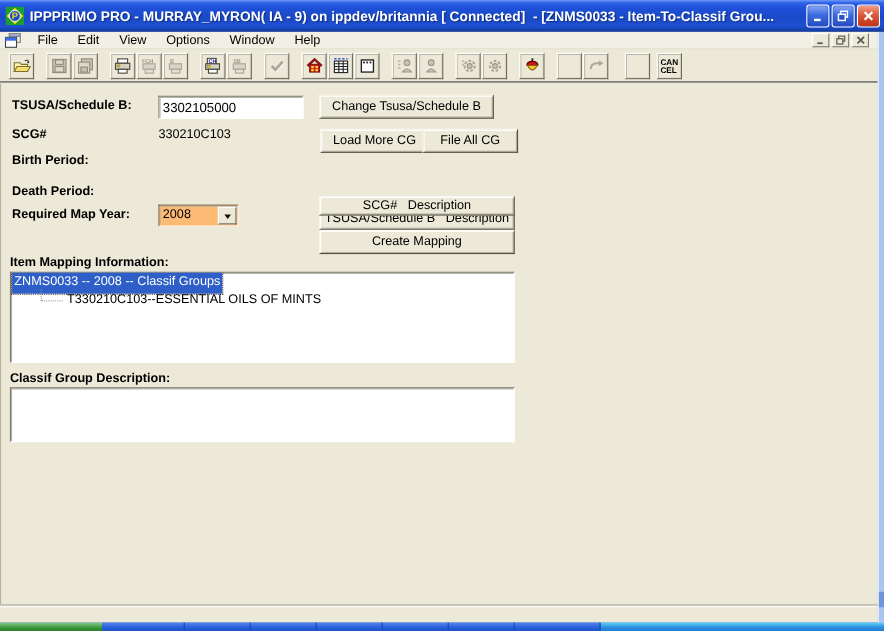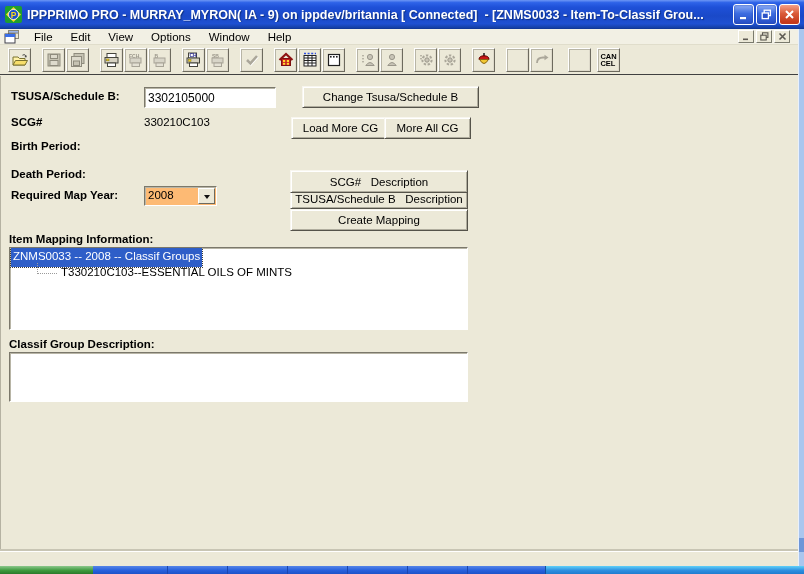--- a/index.html
+++ b/index.html
@@ -374,32 +374,32 @@
     <span class="tb-btn">
       <span class="tb-cancel"><span>CAN</span><br><span>CEL</span></span>
     </span>
   </span>
 </div>
 
 <div id="client">
 
   <span class="lbl" style="left:10px; top:14px;">TSUSA/Schedule B:</span>
   <input class="tfield" style="left: 143px; top: 11px; width: 132px; height: 21px;" value="3302105000">
-  <button class="btn" style="left:301px; top:10px; width:177px; height:22px;">Change Tsusa/Schedule B</button>
+  <button class="btn" style="left:289px; top:10px; width:159px; height:22px;">Change Tsusa/Schedule B</button>
 
   <span class="lbl" style="left:10px; top:40px;">SCG#</span>
   <span class="val" style="left:143px; top:40px;">330210C103</span>
   <button class="btn" style="left:290px; top:41px; width:99px; height:22px;">Load More CG</button>
-  <button class="btn" style="left:383px; top:41px; width:87px; height:22px;">More All CG</button>
+  <button class="btn" style="left:383px; top:41px; width:87px; height:22px;">File All CG</button>
 
   <span class="lbl" style="left:10px; top:64px;">Birth Period:</span>
   <button class="btn" style="left:289px; top:72px; width:178px; height:21px;margin-top:40px;">TSUSA/Schedule B   Description</button>
 
   <span class="lbl" style="left:10px; top:92px;">Death Period:</span>
-  <button class="btn" style="left:289px; top:94px; width:178px; height:23px;">SCG#   Description</button>
+  <button class="btn" style="left:289px; top:102px; width:178px; height:18px;">SCG#   Description</button>
 
   <span class="lbl" style="left:10px; top:113px;">Required Map Year:</span>
   <span id="combo">
     <span id="combo-value">2008</span>
     <span id="combo-arrow-button">
       <span class="down-triangle"></span>
     </span>
   </span>
   <button class="btn" style="left:289px; top:133px; width:178px; height:22px;">Create Mapping</button>
 

